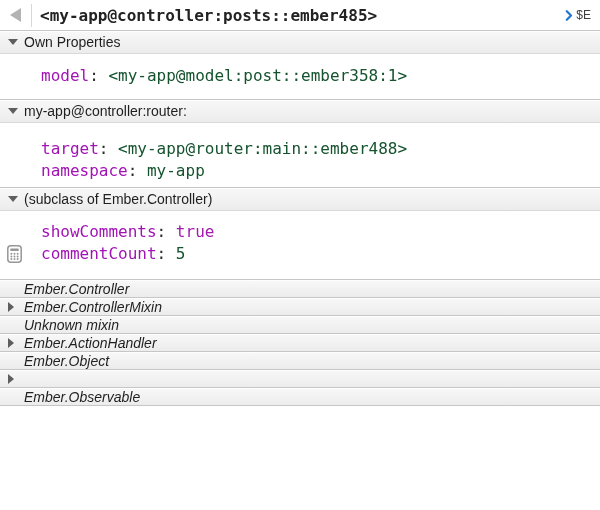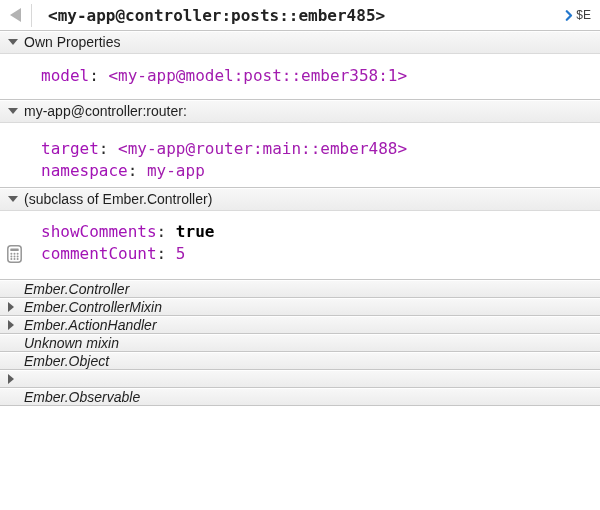--- a/index.html
+++ b/index.html
@@ -16,21 +16,21 @@
   .toolbar { height: 30px; display: flex; align-items: center; background: #fff; }
   .back-btn { width: 31px; height: 30px; display: flex; align-items: center; justify-content: center; cursor: default; }
   .back-tri {
     width: 0; height: 0;
     border-top: 7px solid transparent;
     border-bottom: 7px solid transparent;
     border-right: 11px solid #b3b3b3;
   }
   .tb-divider { width: 1px; height: 23px; background: #d8d8d8; }
   .tb-title {
-    margin-left: 16px;
+    margin-left: 8px;
     font-family: "DejaVu Sans Mono", "Liberation Mono", monospace;
     font-size: 16px; font-weight: bold; color: #222;
     white-space: nowrap;
   }
   .console-btn {
     margin-left: auto; padding-right: 9px;
     display: flex; align-items: center; gap: 3px; cursor: pointer;
   }
   .console-label { font-size: 12px; color: #3e3e3e; }
 
@@ -68,22 +68,22 @@
 
   .prop-row {
     position: relative;
     padding-left: 41px;
     font-family: "DejaVu Sans Mono", "Liberation Mono", monospace;
     font-size: 16px; line-height: 22px;
     white-space: nowrap;
   }
   .prop-name { color: #a213b5; }
   .prop-name::after { content: ":\00a0"; color: #2b2b2b; }
-  .prop-value { color: #a21caf; cursor: pointer; }
-  .prop-value.bool { color: #000000; font-weight: bold; }
+  .prop-value { color: #14532d; cursor: pointer; }
+  .prop-value.bool { color: #a21caf; }
 
   .calc-icon { position: absolute; left: 7px; top: 2px; }
 </style>
 </head>
 <body>
 
 <div class="toolbar">
   <div class="back-btn">
     <span class="back-tri"></span>
   </div>
@@ -163,28 +163,28 @@
     <span class="tri-wrap"></span>
     <span class="bar-label">Ember.Controller</span>
   </div>
   <div class="bar mixin-row">
     <span class="tri-wrap">
         <span class="tri-right"></span>
       </span>
     <span class="bar-label">Ember.ControllerMixin</span>
   </div>
   <div class="bar mixin-row">
+    <span class="tri-wrap"></span>
+    <span class="bar-label">Unknown mixin</span>
+  </div>
+  <div class="bar mixin-row">
     <span class="tri-wrap">
         <span class="tri-right"></span>
       </span>
     <span class="bar-label">Ember.ActionHandler</span>
-  </div>
-  <div class="bar mixin-row">
-    <span class="tri-wrap"></span>
-    <span class="bar-label">Unknown mixin</span>
   </div>
   <div class="bar mixin-row">
     <span class="tri-wrap"></span>
     <span class="bar-label">Ember.Object</span>
   </div>
   <div class="bar mixin-row">
     <span class="tri-wrap">
         <span class="tri-right"></span>
       </span>
   </div>

